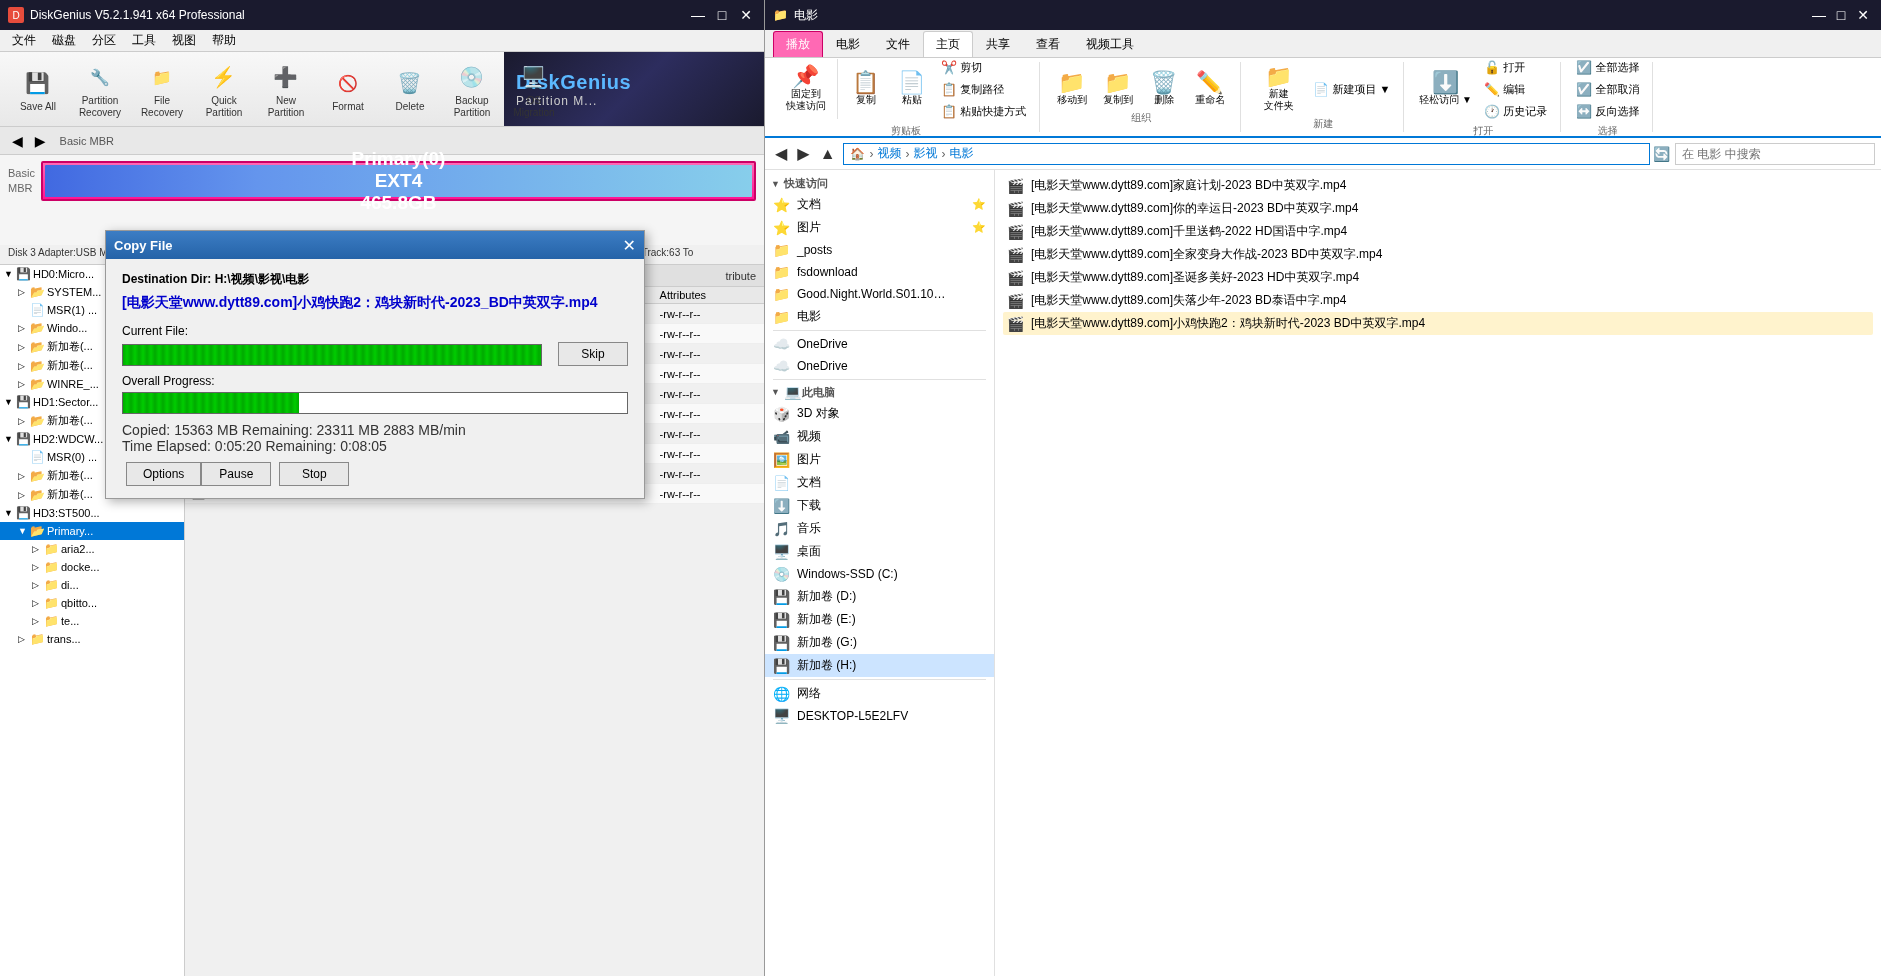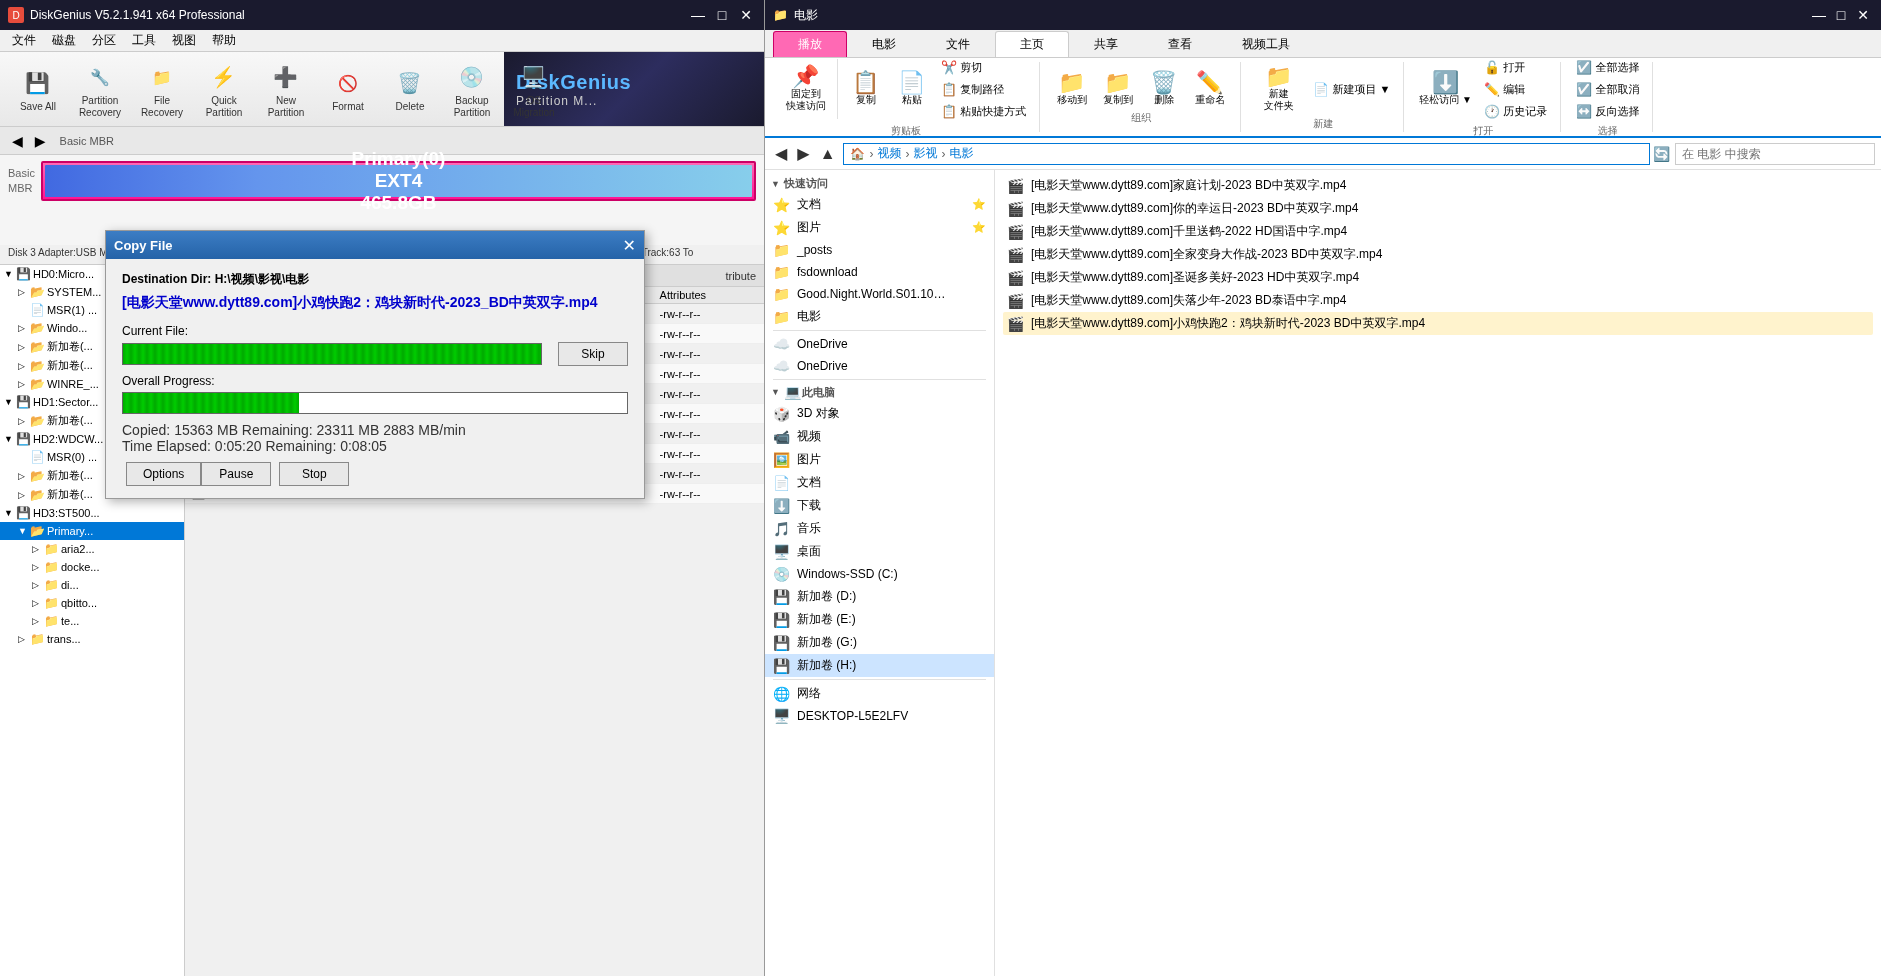--- a/index.html
+++ b/index.html
@@ -283,21 +283,21 @@
     }
     .explorer-ribbon-tabs {
       height: 28px;
       background: #f0f0f0;
       display: flex;
       align-items: flex-end;
       padding: 0 8px;
       border-bottom: 1px solid #ccc;
     }
     .ribbon-tab {
-      padding: 4px 24px;
+      padding: 4px 12px;
       font-size: 12px;
       cursor: pointer;
       border: 1px solid transparent;
       border-bottom: none;
       border-radius: 3px 3px 0 0;
     }
     .ribbon-tab.active {
       background: white;
       border-color: #ccc;
       color: #000;
@@ -773,21 +773,21 @@
     <div class="dialog-title-bar">
       <span>Copy File</span>
       <button class="dialog-close">✕</button>
     </div>
     <div class="dialog-body">
       <div class="dialog-dest">Destination Dir: H:\视频\影视\电影</div>
       <div class="dialog-file">[电影天堂www.dytt89.com]小鸡快跑2：鸡块新时代-2023_BD中英双字.mp4</div>
 
       <div class="dialog-section">
         <div class="dialog-section-label">Current File:</div>
-        <div style="display:flex; align-items:center; gap:16px;">
+        <div style="display:flex; align-items:flex-end; gap:16px;">
           <div class="progress-bar-container" style="flex:1;">
             <div class="progress-bar-fill full"></div>
           </div>
           <button class="dialog-btn">Skip</button>
         </div>
       </div>
 
       <div class="dialog-section">
         <div class="dialog-section-label">Overall Progress:</div>
         <div class="progress-bar-container">

